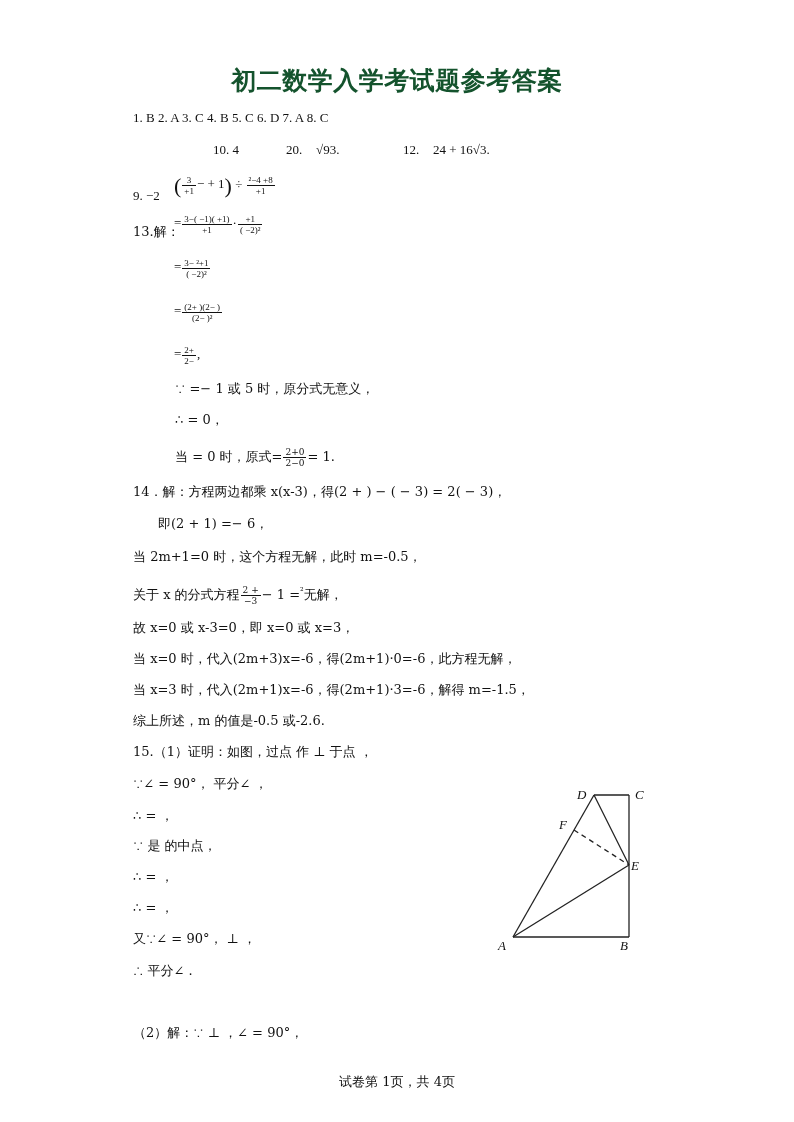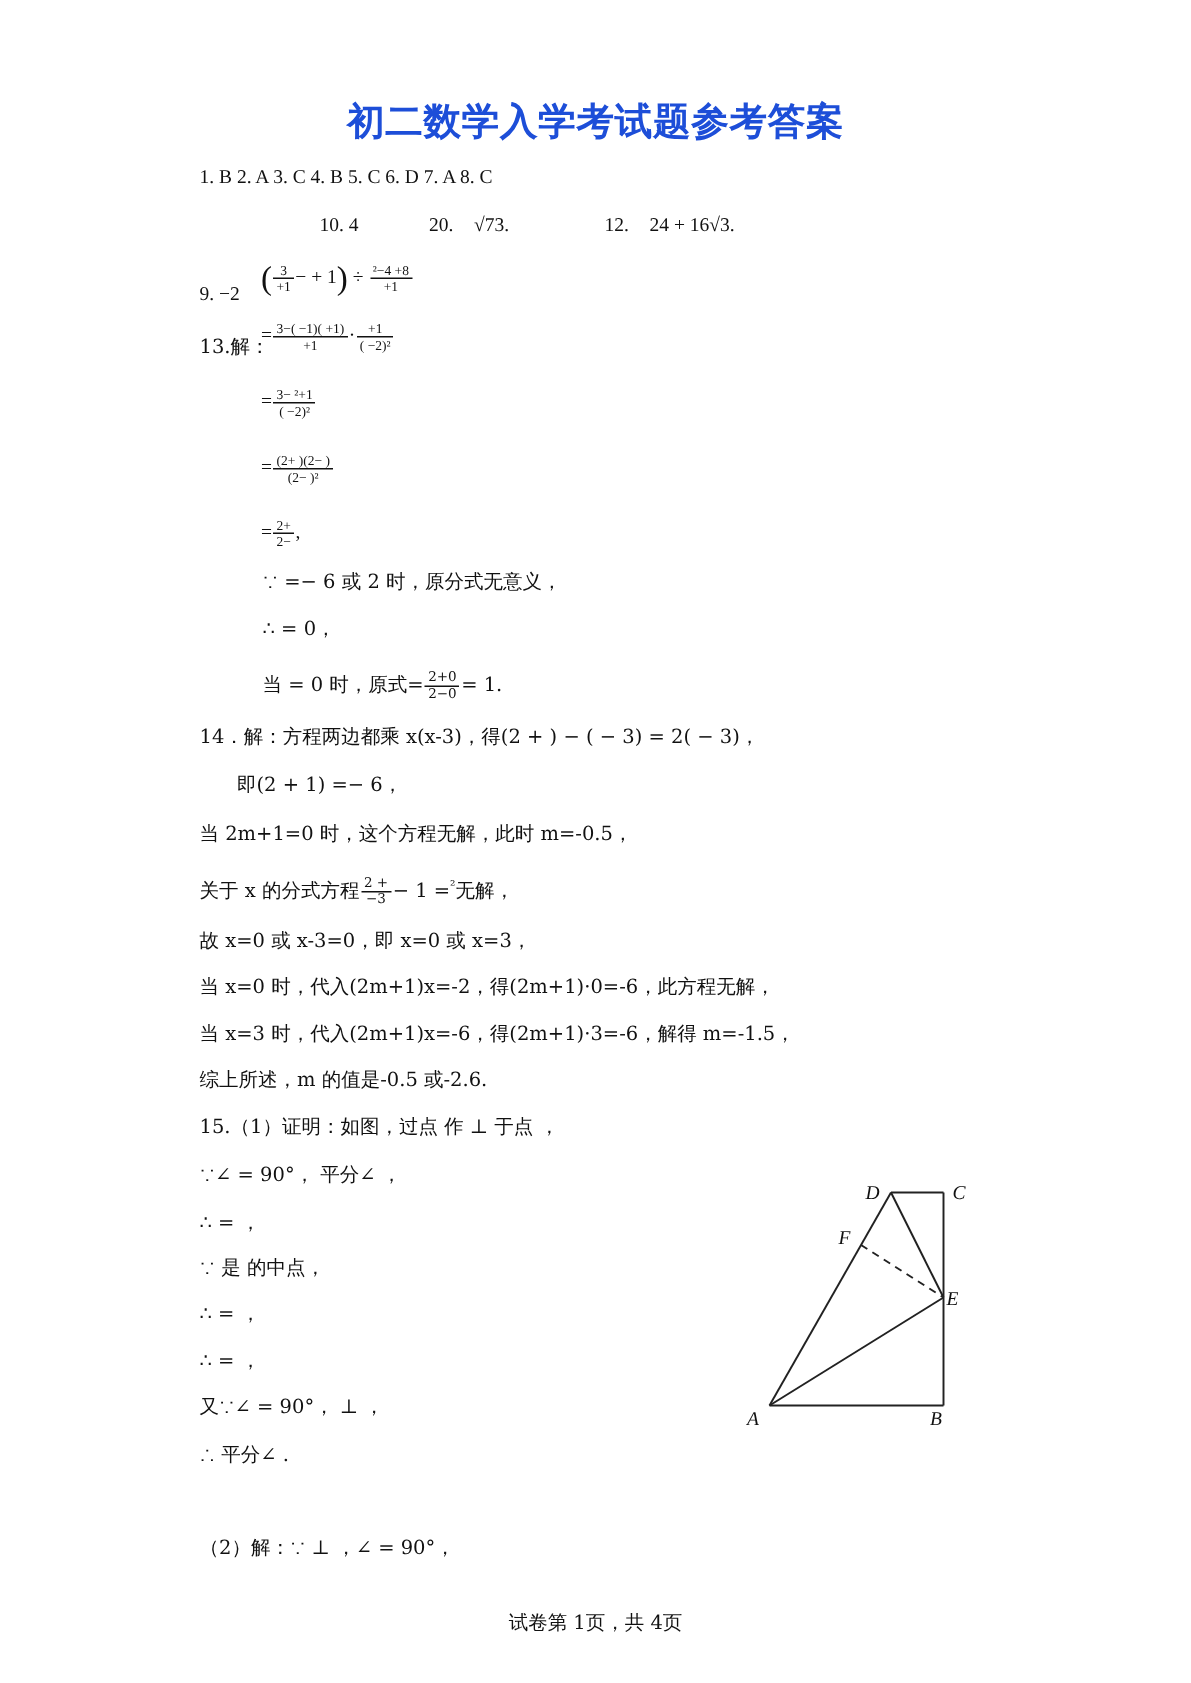--- a/index.html
+++ b/index.html
@@ -1,40 +1,40 @@
 <!DOCTYPE html>
 <html><head>
 <meta charset="utf-8">
 <style>
   html, body { margin:0; padding:0; background:#ffffff; }
   body { width:794px; height:1122px; position:relative; overflow:hidden;
          font-family:"DejaVu Serif","Liberation Serif",serif; color:#111; }
   .abs { position:absolute; white-space:nowrap; }
   .title { left:0; width:794px; top:64px; text-align:center; font-family:"DejaVu Sans","Liberation Sans",sans-serif;
-           font-weight:bold; font-size:25px; letter-spacing:0.5px; color:#1d4ed8; }
+           font-weight:bold; font-size:25px; letter-spacing:0.5px; color:#14532d; }
   .line { font-size:13px; line-height:16px; }
   .math { font-family:"Liberation Serif","DejaVu Serif",serif; }
   .frac { display:inline-block; vertical-align:middle; text-align:center; font-size:9px; line-height:10px; margin:0 1px; }
   .frac .num { display:block; border-bottom:1px solid #111; padding:0 2px; }
   .frac .den { display:block; padding:0 2px; }
   .bigparen { font-size:22px; vertical-align:middle; line-height:16px; }
   .footer { left:0; width:794px; top:1073px; text-align:center; font-size:13px; }
   .fig-label { font-family:"Liberation Serif","DejaVu Serif",serif; font-style:italic; font-size:13px; }
 </style>
 </head>
 <body>
 
 <div class="abs title">初二数学入学考试题参考答案</div>
 
 <div class="abs line math" style="left:133px;top:110px;">1. B   2. A   3. C    4. B    5. C    6. D    7. A    8. C</div>
 
 <div class="abs line math" style="left:133px;top:142px;margin-top:46px;">9.  −2</div>
 <div class="abs line math" style="left:213px;top:142px;">10.  4</div>
 <div class="abs line math" style="left:286px;top:142px;">20.</div>
-<div class="abs line math" style="left:316px;top:142px;">√73.</div>
+<div class="abs line math" style="left:316px;top:142px;">√93.</div>
 <div class="abs line math" style="left:403px;top:142px;">12.</div>
 <div class="abs line math" style="left:433px;top:142px;">24 + 16√3.</div>
 
 <div class="abs line" style="left:133px;top:180px;margin-top:44px;">13.解：</div>
 <div class="abs line math" style="left:174px;top:175px;">
   <span class="bigparen">(</span><span class="frac"><span class="num">3</span><span class="den">+1</span></span><span>−    + 1</span><span class="bigparen">)</span>
   <span>÷</span>
   <span class="frac"><span class="num">²−4  +8</span><span class="den">+1</span></span>
 </div>
 
@@ -47,34 +47,34 @@
 </div>
 
 <div class="abs line math" style="left:174px;top:302px;">
   <span>=</span><span class="frac"><span class="num">(2+  )(2−  )</span><span class="den">(2−  )²</span></span>
 </div>
 
 <div class="abs line math" style="left:174px;top:345px;">
   <span>=</span><span class="frac"><span class="num">2+</span><span class="den">2−</span></span><span>,</span>
 </div>
 
-<div class="abs line" style="left:175px;top:381px;">∵    =− 6 或 2 时，原分式无意义，</div>
+<div class="abs line" style="left:175px;top:381px;">∵    =− 1 或 5 时，原分式无意义，</div>
 <div class="abs line" style="left:175px;top:412px;">∴    = 0，</div>
 <div class="abs line" style="left:175px;top:447px;">
   <span>当    = 0 时，原式=</span><span class="frac"><span class="num">2+0</span><span class="den">2−0</span></span><span>= 1.</span>
 </div>
 
 <div class="abs line" style="left:133px;top:484px;">14．解：方程两边都乘 x(x-3)，得(2    +   )  −  (   − 3) = 2(   − 3)，</div>
 <div class="abs line" style="left:133px;top:516px;padding-left:25px;">即(2    + 1)   =− 6，</div>
 <div class="abs line" style="left:133px;top:549px;">当 2m+1=0 时，这个方程无解，此时 m=-0.5，</div>
 <div class="abs line" style="left:133px;top:583px;">
   <span>关于 x 的分式方程</span><span class="frac"><span class="num">2   +</span><span class="den">−3</span></span><span>− 1 =</span><span style="font-size:9px;vertical-align:super;">²</span><span>无解，</span>
 </div>
 <div class="abs line" style="left:133px;top:620px;">故 x=0 或 x-3=0，即 x=0 或 x=3，</div>
-<div class="abs line" style="left:133px;top:651px;">当 x=0 时，代入(2m+1)x=-2，得(2m+1)·0=-6，此方程无解，</div>
+<div class="abs line" style="left:133px;top:651px;">当 x=0 时，代入(2m+3)x=-6，得(2m+1)·0=-6，此方程无解，</div>
 <div class="abs line" style="left:133px;top:682px;">当 x=3 时，代入(2m+1)x=-6，得(2m+1)·3=-6，解得 m=-1.5，</div>
 <div class="abs line" style="left:133px;top:713px;">综上所述，m 的值是-0.5 或-2.6.</div>
 
 <div class="abs line" style="left:133px;top:744px;">15.（1）证明：如图，过点  作     ⊥      于点  ，</div>
 <div class="abs line" style="left:133px;top:776px;">∵∠   = 90°，      平分∠       ，</div>
 <div class="abs line" style="left:133px;top:808px;">∴       =       ，</div>
 <div class="abs line" style="left:133px;top:838px;">∵  是     的中点，</div>
 <div class="abs line" style="left:133px;top:869px;">∴       =       ，</div>
 <div class="abs line" style="left:133px;top:900px;">∴       =       ，</div>
 <div class="abs line" style="left:133px;top:931px;">又∵∠   = 90°，       ⊥       ，</div>

